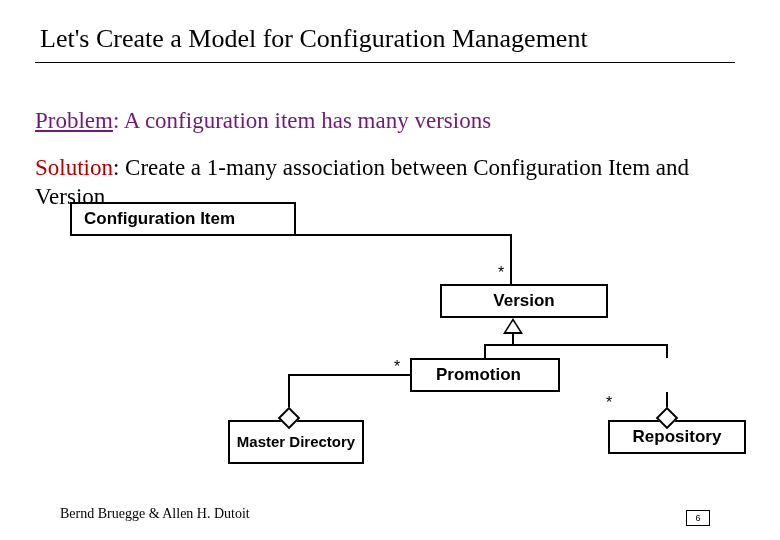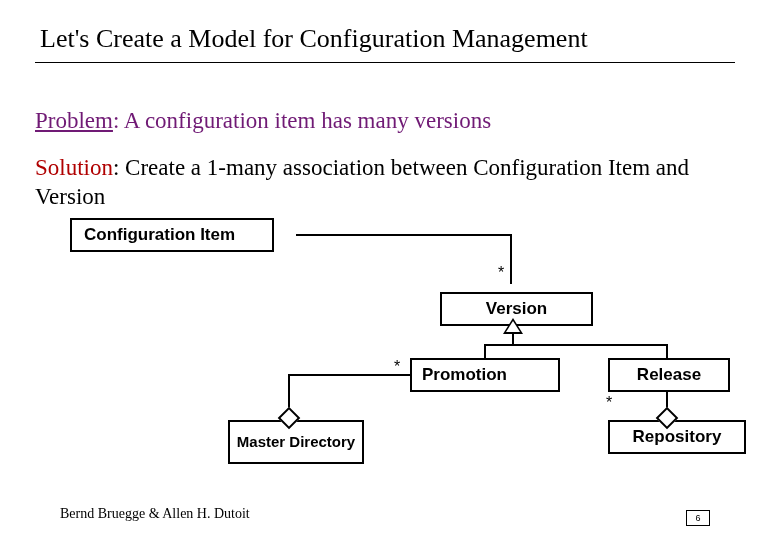--- a/index.html
+++ b/index.html
@@ -55,23 +55,23 @@
     background: #fff;
     font-family: Arial, Helvetica, sans-serif;
     font-weight: bold;
     font-size: 17px;
     text-align: center;
     display: flex;
     align-items: center;
     justify-content: center;
     box-sizing: border-box;
   }
-  .box-config   { left: 70px;  top: 218px; width: 204px; height: 34px; justify-content: flex-start; padding-left: 12px; }
-  .box-version  { left: 440px; top: 284px; width: 153px; height: 34px; margin-top: 8px; }
-  .box-promo    { left: 410px; top: 358px; width: 150px; height: 34px; justify-content: flex-start; padding-left: 10px; }
+  .box-config   { left: 70px;  top: 202px; width: 226px; height: 34px; justify-content: flex-start; padding-left: 12px; }
+  .box-version  { left: 440px; top: 284px; width: 168px; height: 34px; }
+  .box-promo    { left: 410px; top: 358px; width: 150px; height: 34px; justify-content: flex-start; padding-left: 24px; }
   .box-release  { left: 608px; top: 358px; width: 122px; height: 34px; }
   .box-master   { left: 228px; top: 420px; width: 136px; height: 44px; font-size: 15px; line-height: 1.1; }
   .box-repo     { left: 608px; top: 420px; width: 138px; height: 34px; }
 
   .line { position: absolute; background: #000; }
   .mult {
     position: absolute;
     font-family: Arial, Helvetica, sans-serif;
     font-size: 16px;
   }
@@ -137,21 +137,20 @@
     <span class="problem-label">Problem</span><span class="problem-text">: A configuration item has many versions</span>
   </div>
 
   <div class="solution-block">
     <span class="solution-label">Solution</span><span>: Create  a 1-many association between Configuration Item and Version</span>
   </div>
 
   <div class="uml-box box-config">Configuration Item</div>
   <div class="uml-box box-version">Version</div>
   <div class="uml-box box-promo">Promotion</div>
-  <div class="uml-box box-release">Release</div>
   <div class="uml-box box-master">Master Directory</div>
   <div class="uml-box box-repo">Repository</div>
 
   <div class="line" style="left:296px; top:234px; width:216px; height:2px;"></div>
   <div class="line" style="left:510px; top:234px; width:2px; height:50px;"></div>
   <div class="mult" style="left:498px; top:264px;">*</div>
 
   <div class="triangle" style="left:503px; top:318px;"></div>
   <div class="line" style="left:512px; top:334px; width:2px; height:10px;"></div>
   <div class="line" style="left:484px; top:344px; width:184px; height:2px;"></div>

